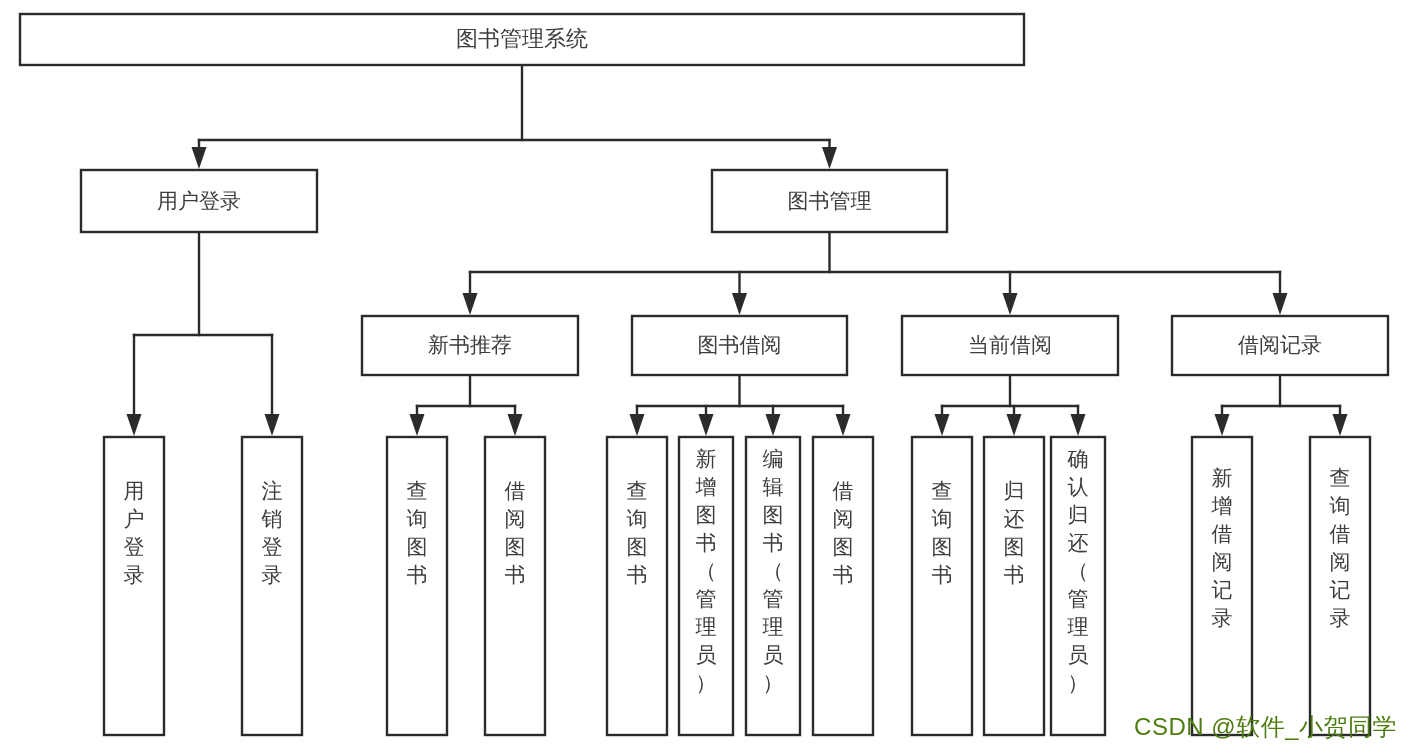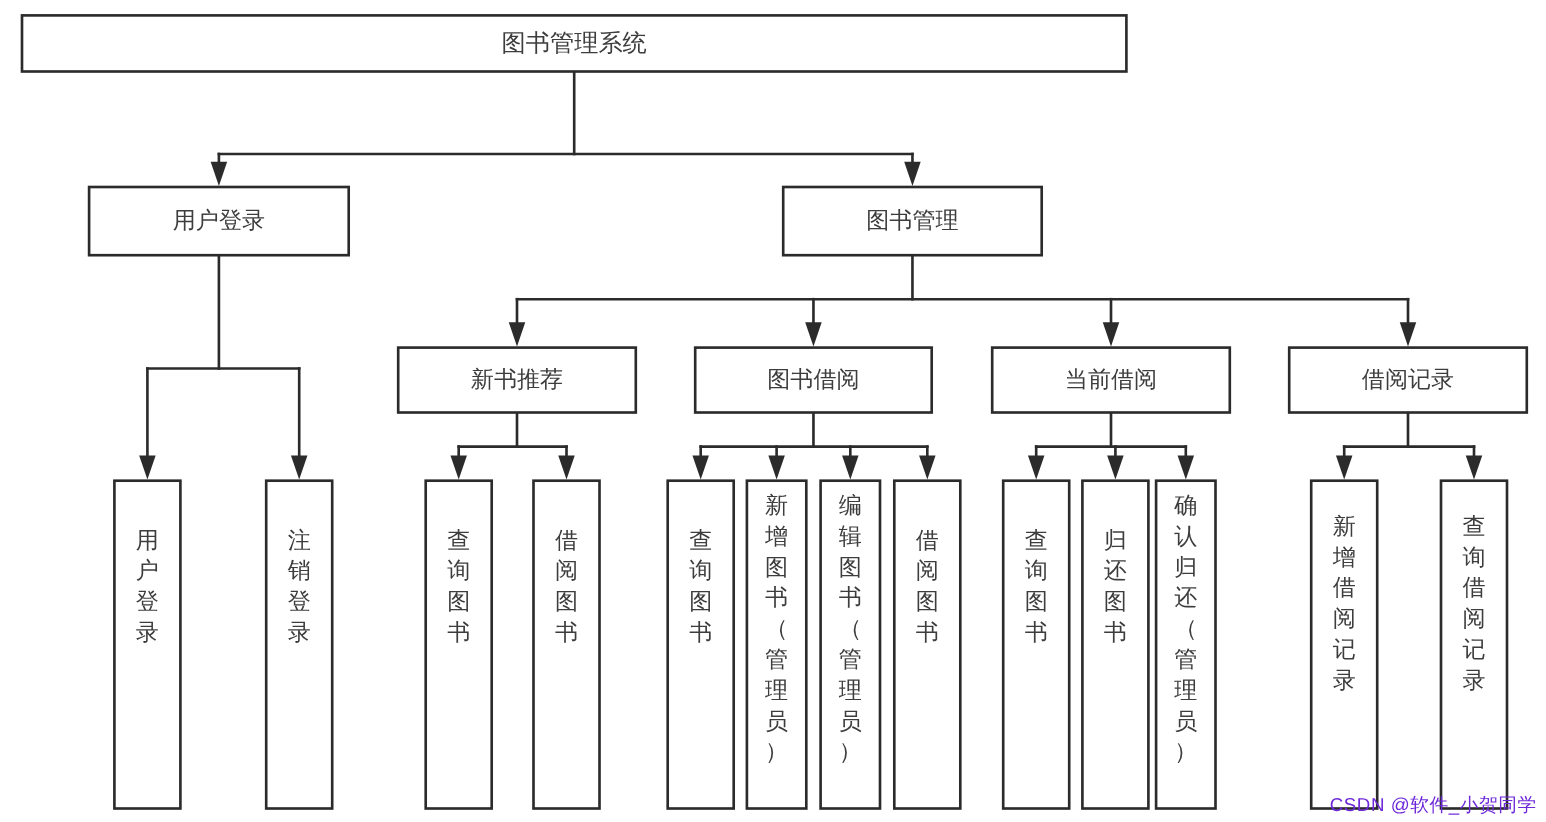--- a/index.html
+++ b/index.html
@@ -55,22 +55,22 @@
   }
   .edge-arrow {
     fill: #2b2b2b;
     stroke: none;
   }
   .watermark {
     position: absolute;
     right: 8px;
     bottom: 4px;
     font-family: "Liberation Sans", "DejaVu Sans", sans-serif;
-    font-size: 17px;
-    color: #6d28d9;
+    font-size: 24px;
+    color: #4d7c0f;
     letter-spacing: 0.5px;
     white-space: nowrap;
     pointer-events: none;
     user-select: none;
   }
 </style>
 </head>
 <body>
 
 <div id="diagram-root">

